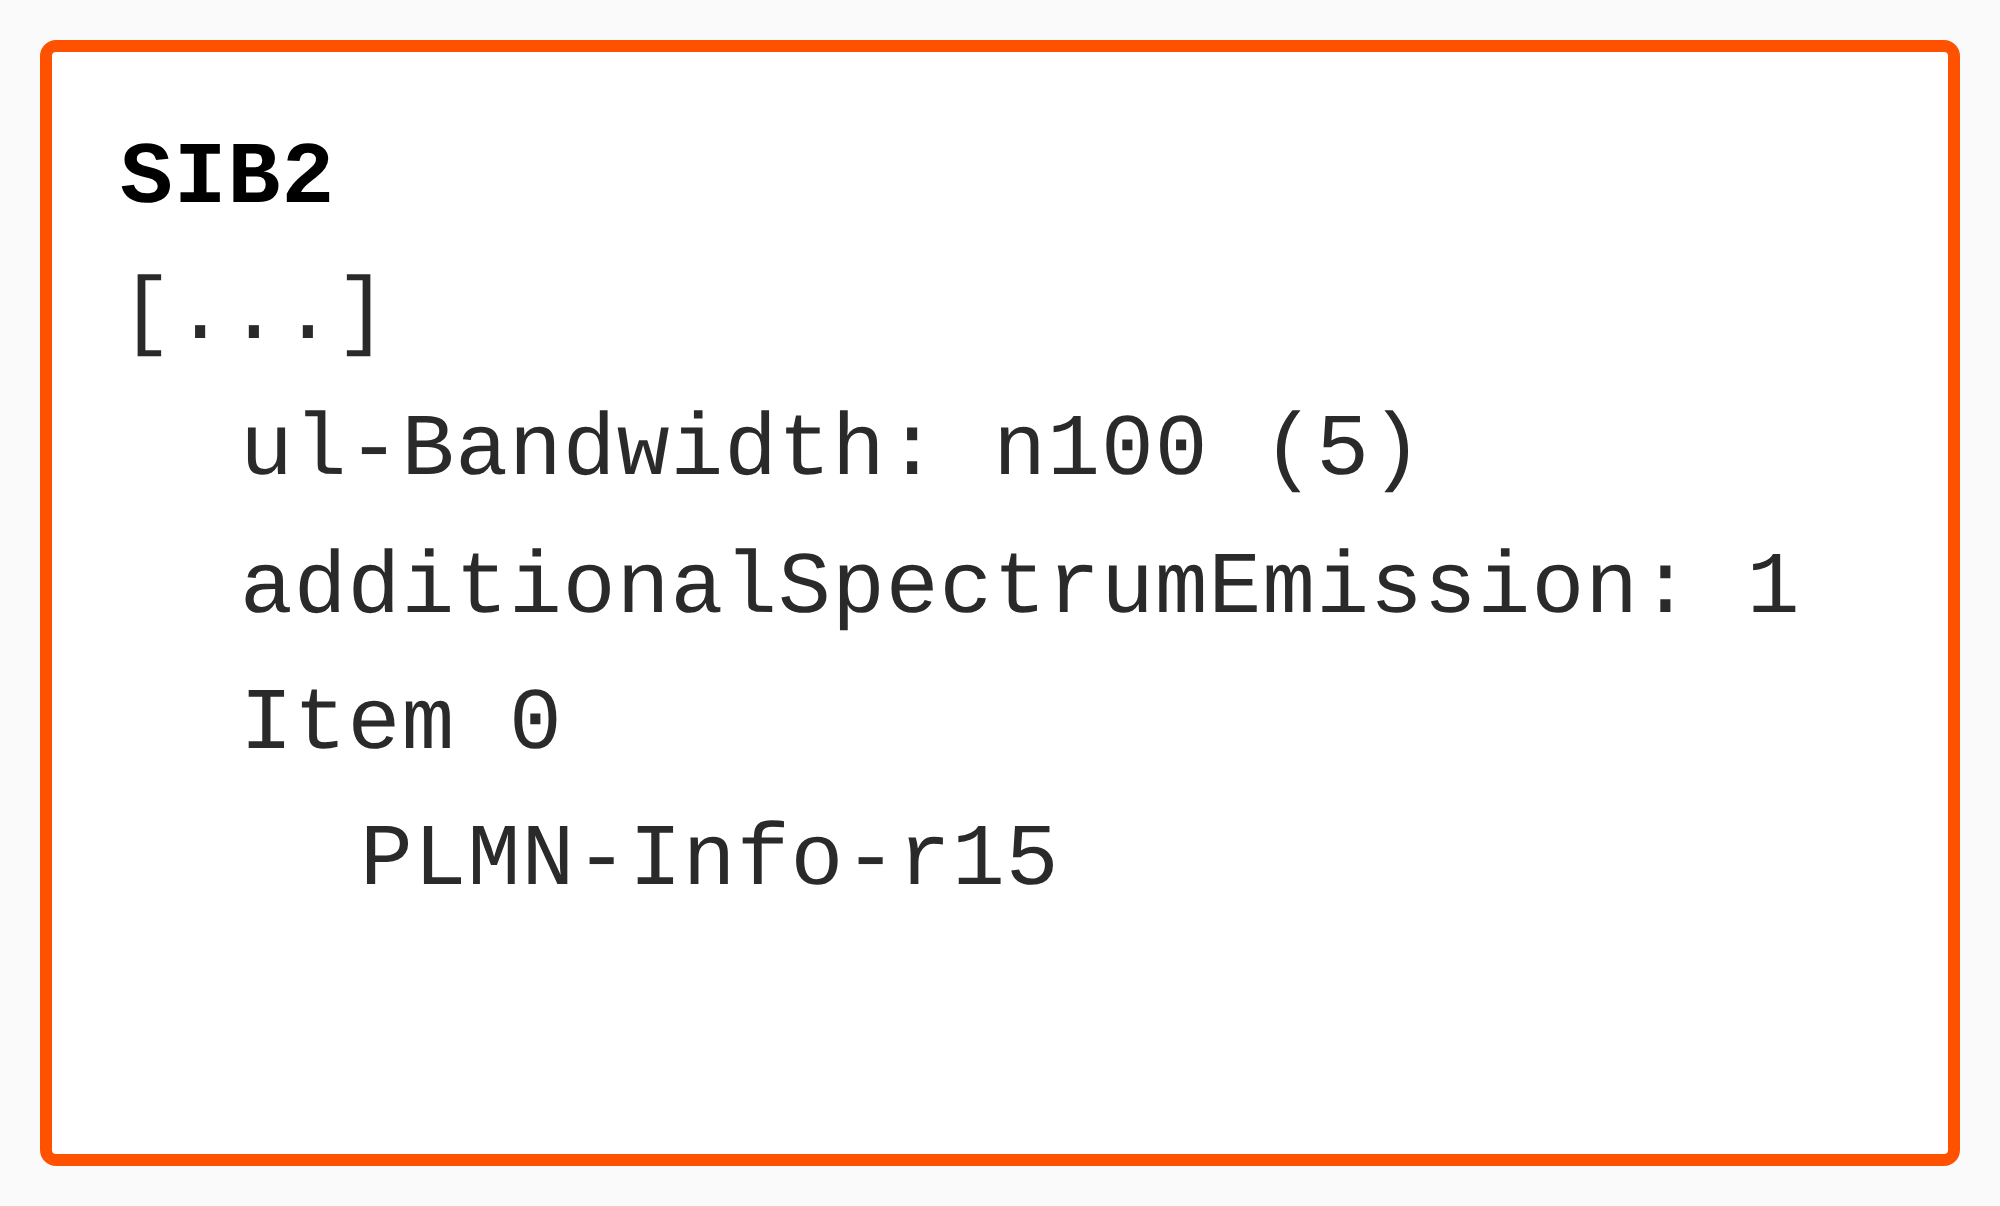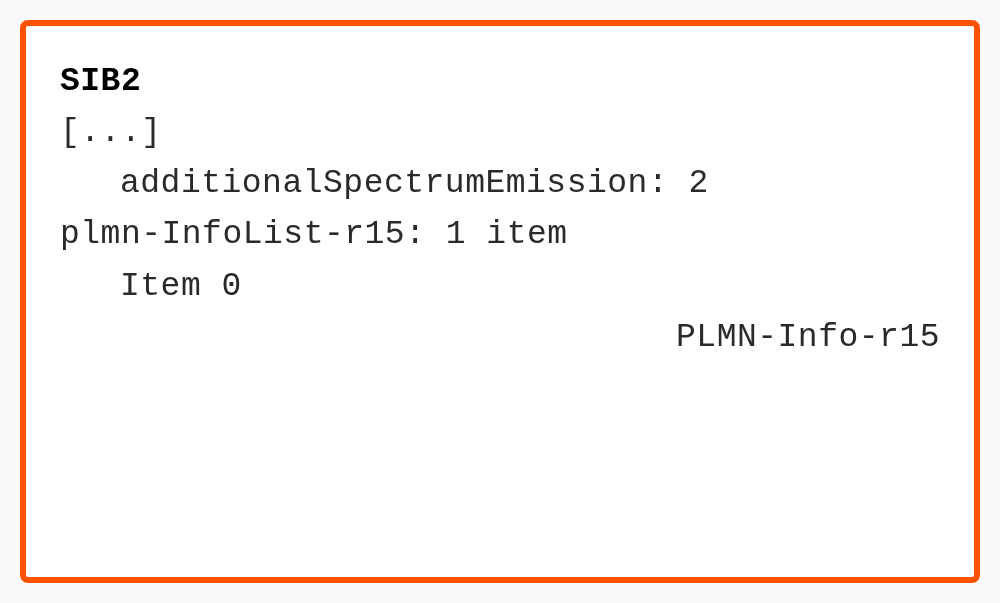--- a/index.html
+++ b/index.html
@@ -16,47 +16,47 @@
     }
     .code-box {
       border: 6px solid #ff5200;
       border-radius: 8px;
       background: #fff;
       padding: 30px 34px 30px 34px;
       width: 100%;
       height: 100%;
     }
     .line {
-      font-size: 33px;
+      font-size: 44px;
       line-height: 1.55;
       color: #2a2a2a;
       white-space: pre;
       letter-spacing: 0.5px;
     }
     .bold {
       font-weight: bold;
       color: #000;
     }
     .indent1 { padding-left: 0; }
     .indent2 { padding-left: 60px; }
-    .indent3 { padding-left: 120px; text-align: right; }
+    .indent3 { padding-left: 120px; }
     .indent4 { padding-left: 170px; }
     .underline-wrap {
       display: inline-block;
       position: relative;
     }
   </style>
 </head>
 <body>
 
 <div class="code-box">
   <div class="line bold indent1">SIB2</div>
   <div class="line indent1">[...]</div>
-  <div class="line indent2">additionalSpectrumEmission: 2</div>
-  <div class="line indent1">plmn-InfoList-r15: 1 item</div>
+  <div class="line indent2">ul-Bandwidth: n100 (5)</div>
+  <div class="line indent2">additionalSpectrumEmission: 1</div>
   <div class="line indent2">Item 0</div>
   <div class="line indent3">PLMN-Info-r15</div>
   <div class="line indent4">
     <span class="underline-wrap">
       
       
     </span>
   </div>
 </div>
 

